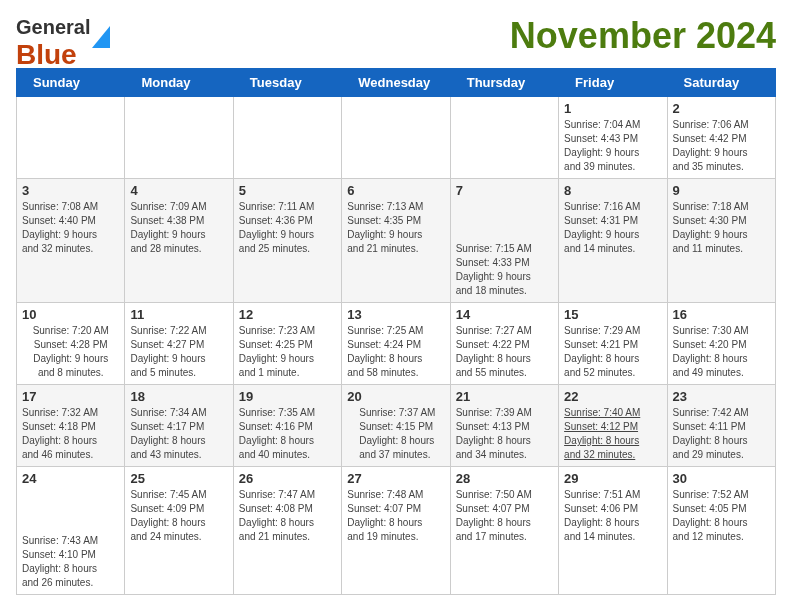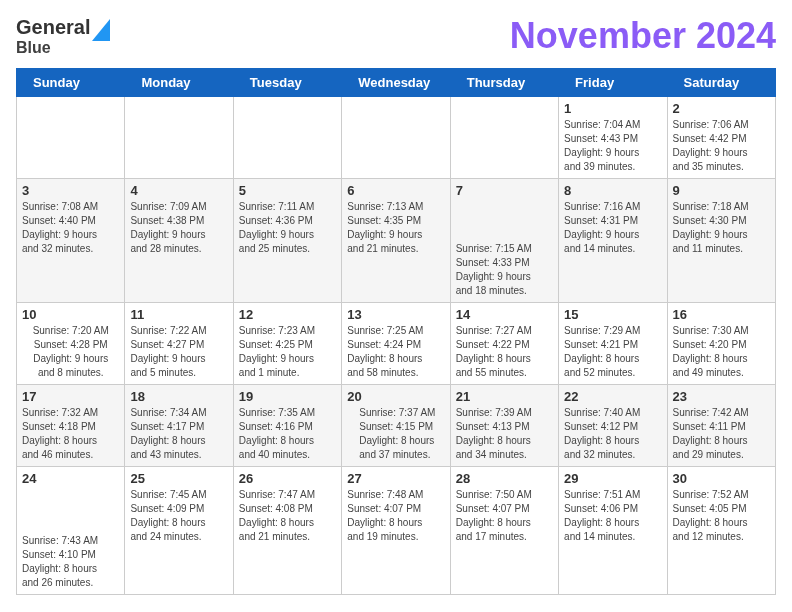--- a/index.html
+++ b/index.html
@@ -15,26 +15,26 @@
       align-items: flex-start;
       justify-content: space-between;
       margin-bottom: 8px;
     }
     .logo-container {
       position: relative;
       width: 90px;
       height: 44px;
     }
     .logo-line1 { font-size: 20px; font-weight: bold; color: #333; text-align: right; }
-    .logo-line2 { font-size: 16px; font-weight: bold; color: #404040; }
+    .logo-line2 { font-size: 28px; font-weight: bold; color: #c2410c; }
     .title-area { text-align: right; }
     .month-title {
       font-size: 36px;
       font-weight: bold;
-      color: #8b5cf6;
+      color: #4d7c0f;
       line-height: 1.1;
     }
     .location-title {
       font-size: 16px;
       color: #555;
     }
     table {
       width: 100%;
       border-collapse: collapse;
       table-layout: fixed;
@@ -262,21 +262,21 @@
         </td>
         <td>
           <span class="day-num">21</span>
           <div class="day-detail" style="white-space: pre-line;">Sunrise: 7:39 AM
 Sunset: 4:13 PM
 Daylight: 8 hours
 and 34 minutes.</div>
         </td>
         <td>
           <span class="day-num">22</span>
-          <div class="day-detail" style="white-space: pre-line;">Sunrise: 7:40 AM
+          <div class="day-detail" style="white-space: pre-line; text-decoration: underline;">Sunrise: 7:40 AM
 Sunset: 4:12 PM
 Daylight: 8 hours
 and 32 minutes.</div>
         </td>
         <td>
           <span class="day-num">23</span>
           <div class="day-detail" style="white-space: pre-line;">Sunrise: 7:42 AM
 Sunset: 4:11 PM
 Daylight: 8 hours
 and 29 minutes.</div>

